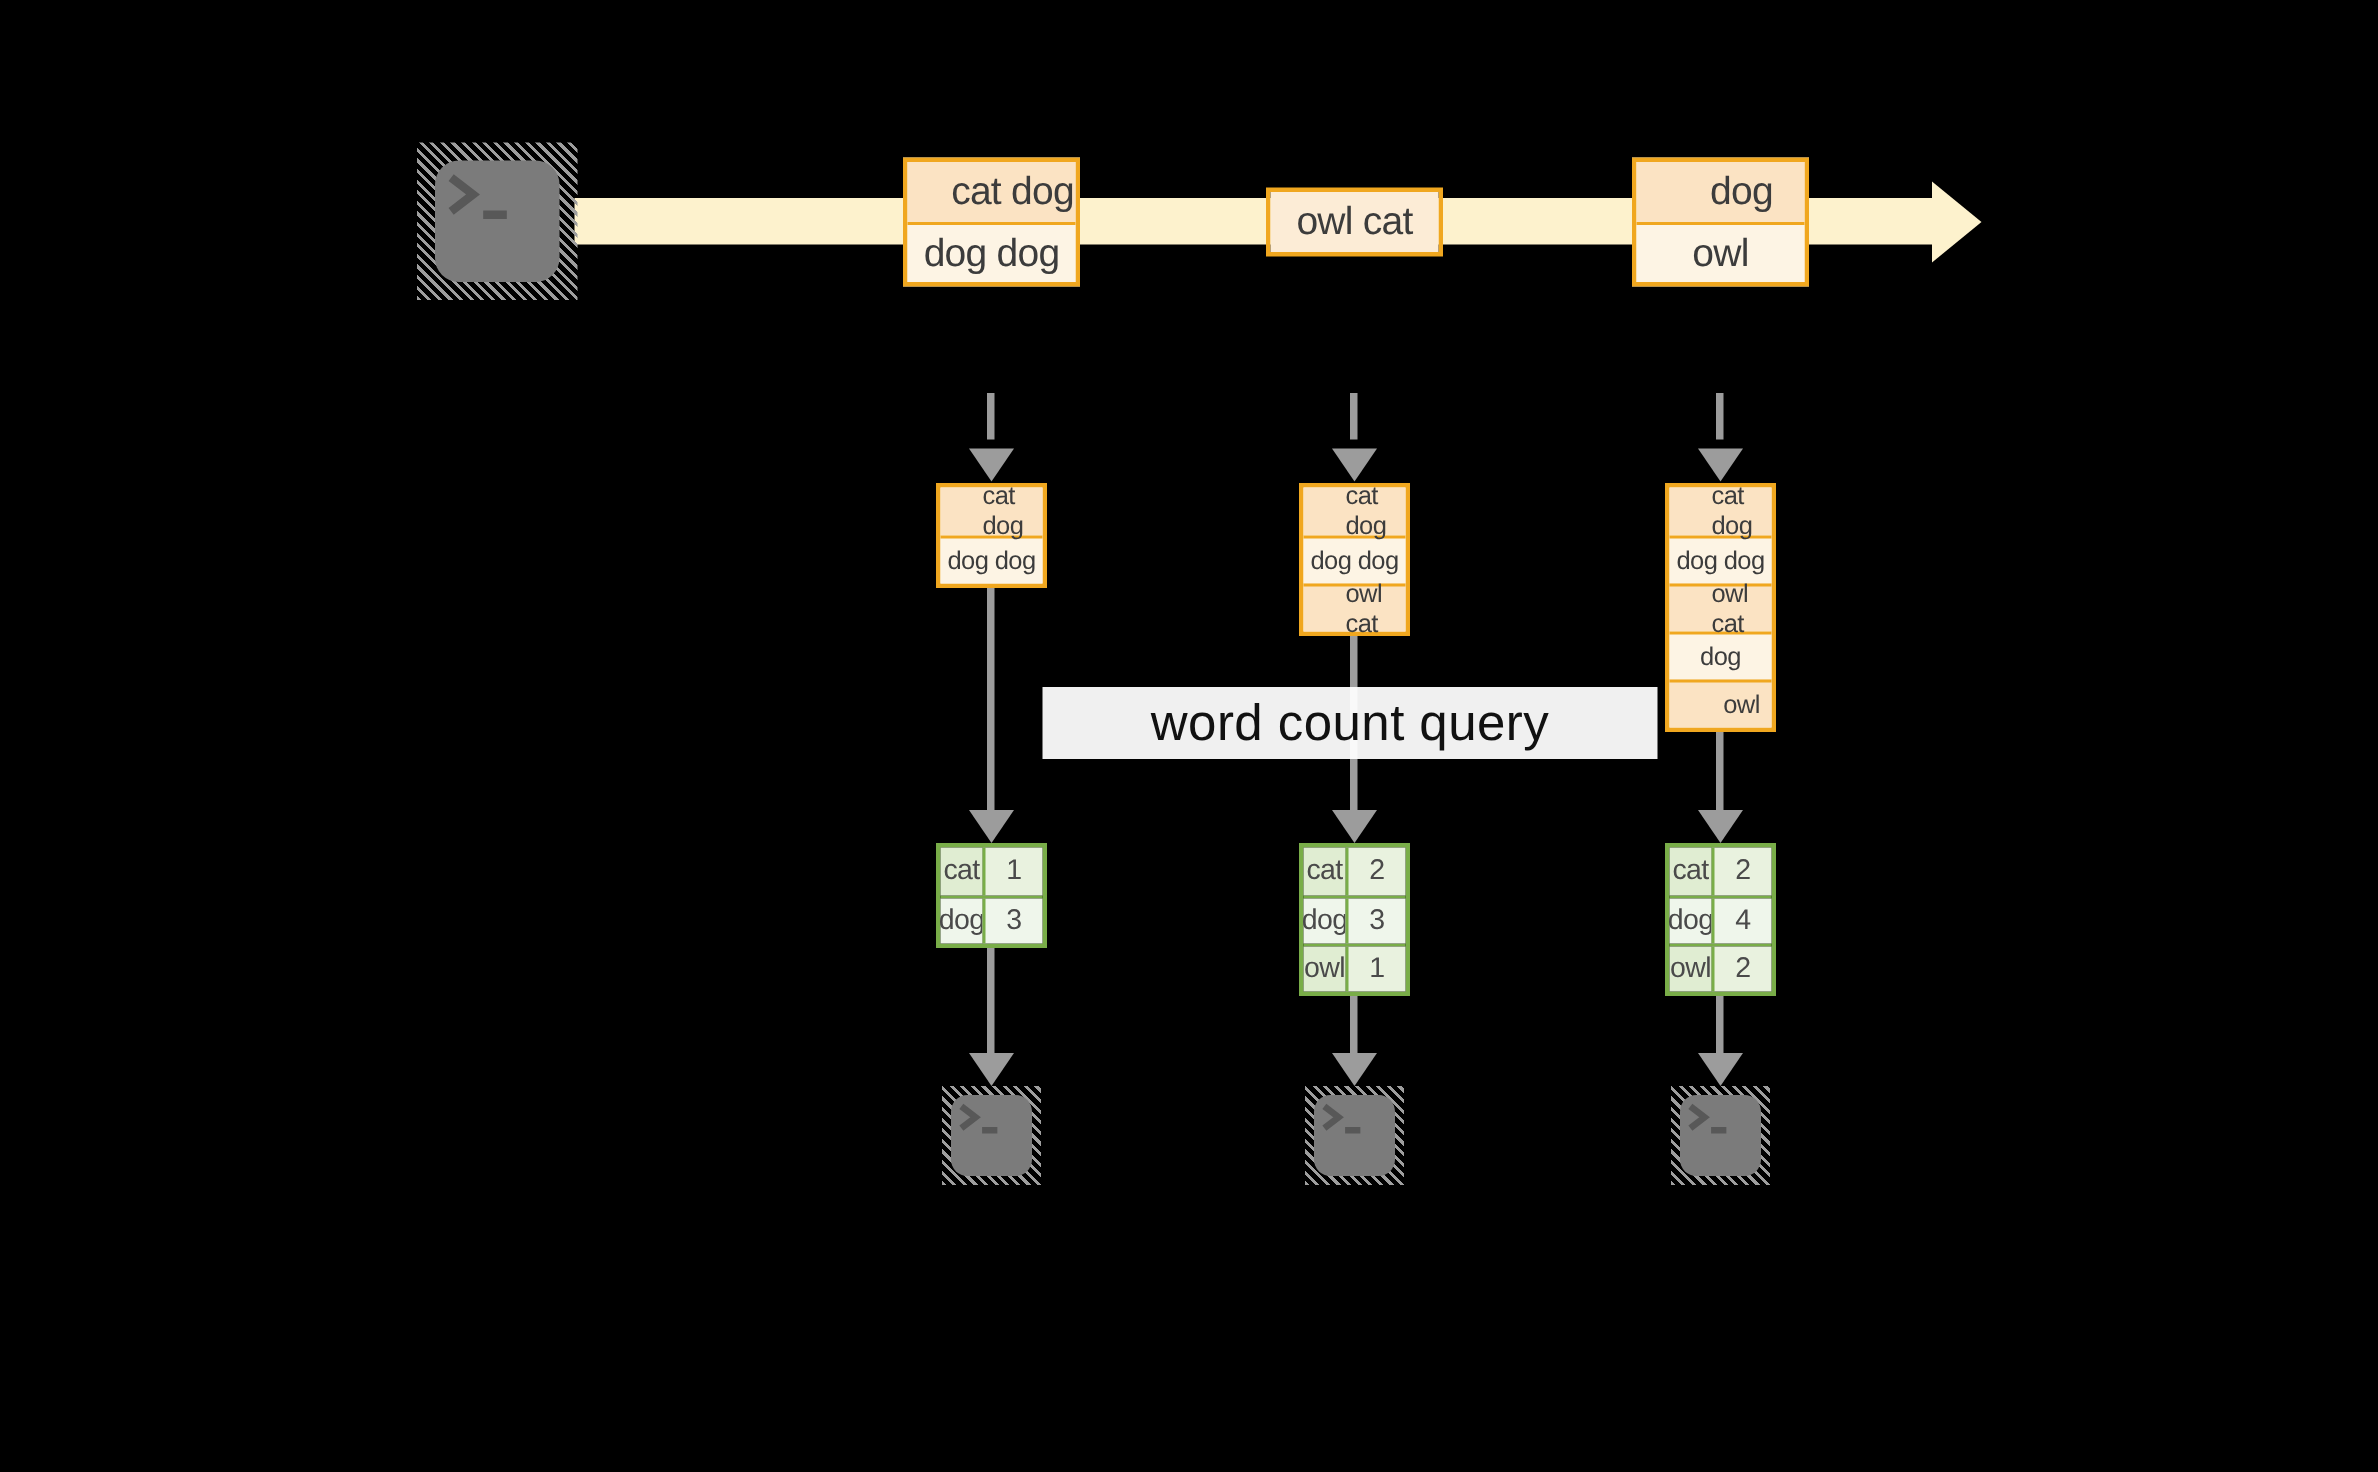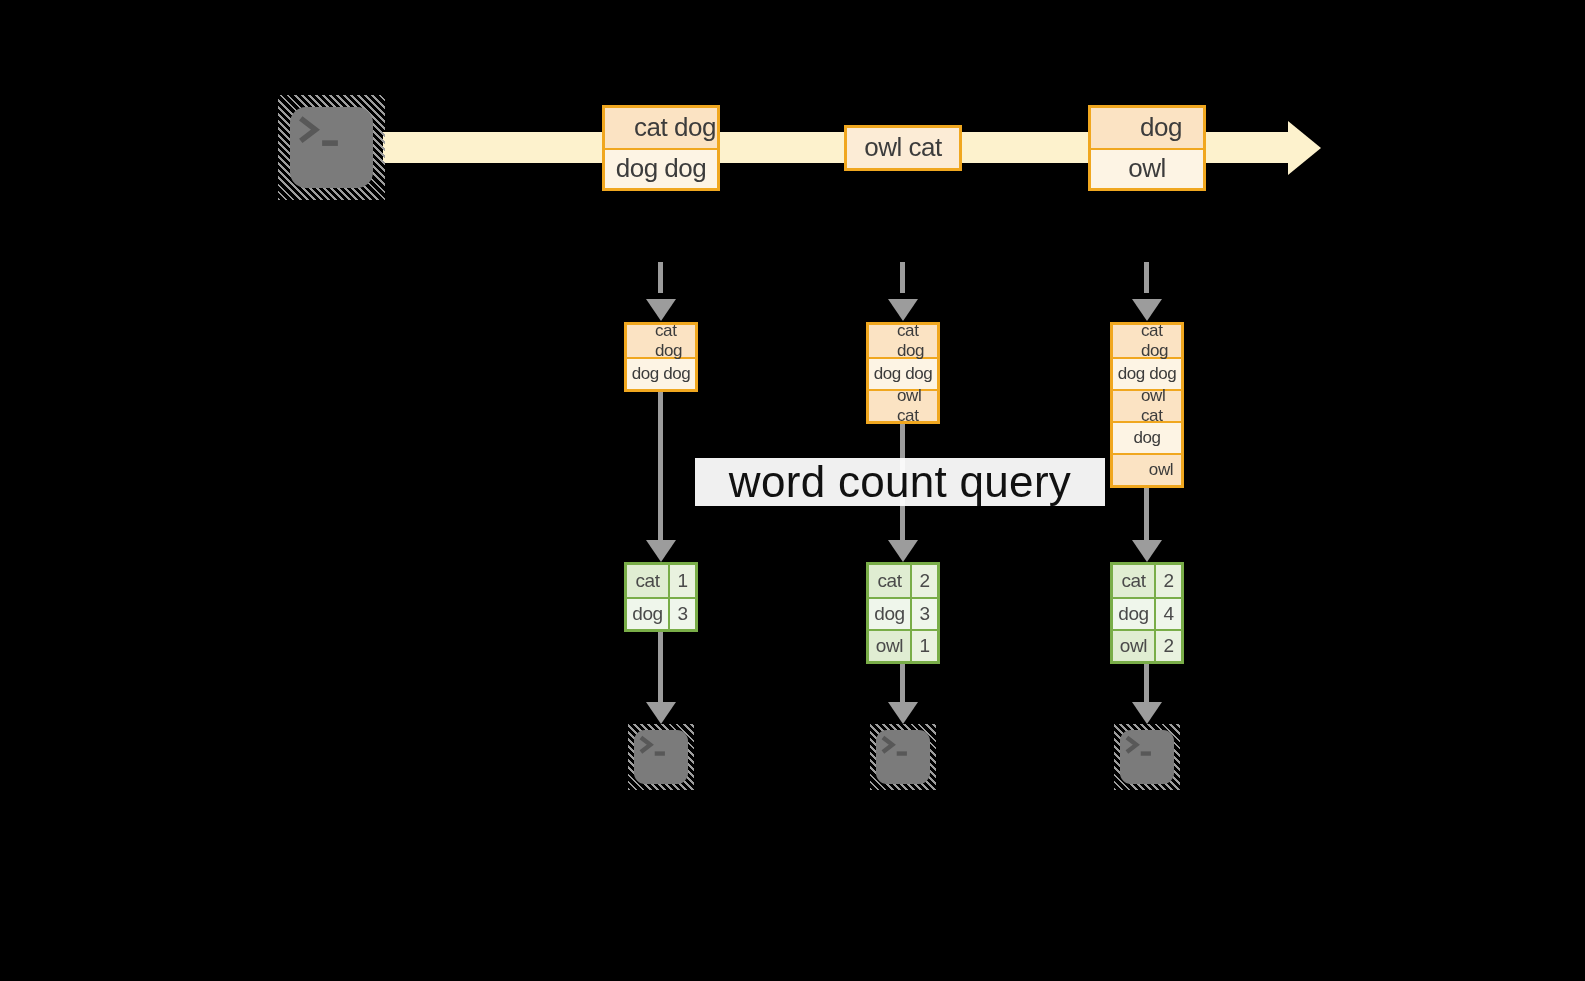--- a/index.html
+++ b/index.html
@@ -41,36 +41,36 @@
   .tone-light{background:var(--cream);}
   .stream-row{height:40px;font-size:26px;letter-spacing:-0.5px;}
   .stack-row{height:32px;font-size:17px;letter-spacing:-0.4px;}
 
   
   .gtable{border:3px solid var(--green);z-index:4;box-sizing:border-box;}
   .grow{display:flex;height:32px;box-sizing:border-box;}
   .grow + .grow{border-top:2px solid var(--green);}
   .gcell{display:flex;align-items:center;justify-content:center;
     font-size:19px;color:#4a4a4a;box-sizing:border-box;letter-spacing:-0.4px;}
-  .gword{width:41px;}
+  .gword{width:28px;}
   .gcount{flex:1;border-left:2px solid var(--green);}
   .trow-dark .gword{background:var(--sage-dark);}
   .trow-dark .gcount{background:var(--sage-count);}
   .trow-light .gword,.trow-light .gcount{background:var(--sage-light);}
 
   
   .vline{width:5px;background:var(--gray);z-index:2;}
   .head-down{width:0;height:0;border-left:15px solid transparent;
     border-right:15px solid transparent;border-top:22px solid var(--gray);z-index:2;}
 
   
   .query-label{
     background:rgba(255,255,255,0.94);color:var(--query-ink);
     display:flex;align-items:center;justify-content:center;
-    font-size:44px;letter-spacing:0.3px;z-index:3;
+    font-size:34px;letter-spacing:0.3px;z-index:3;
   }
 
   
   .terminal{z-index:4;background:repeating-linear-gradient(45deg,var(--term-hatch) 0 2px,transparent 2px 5px);}
   .term-body{position:absolute;background:var(--term-body);}
   .term-body svg{position:absolute;}
 </style>
 </head>
 <body>
 

